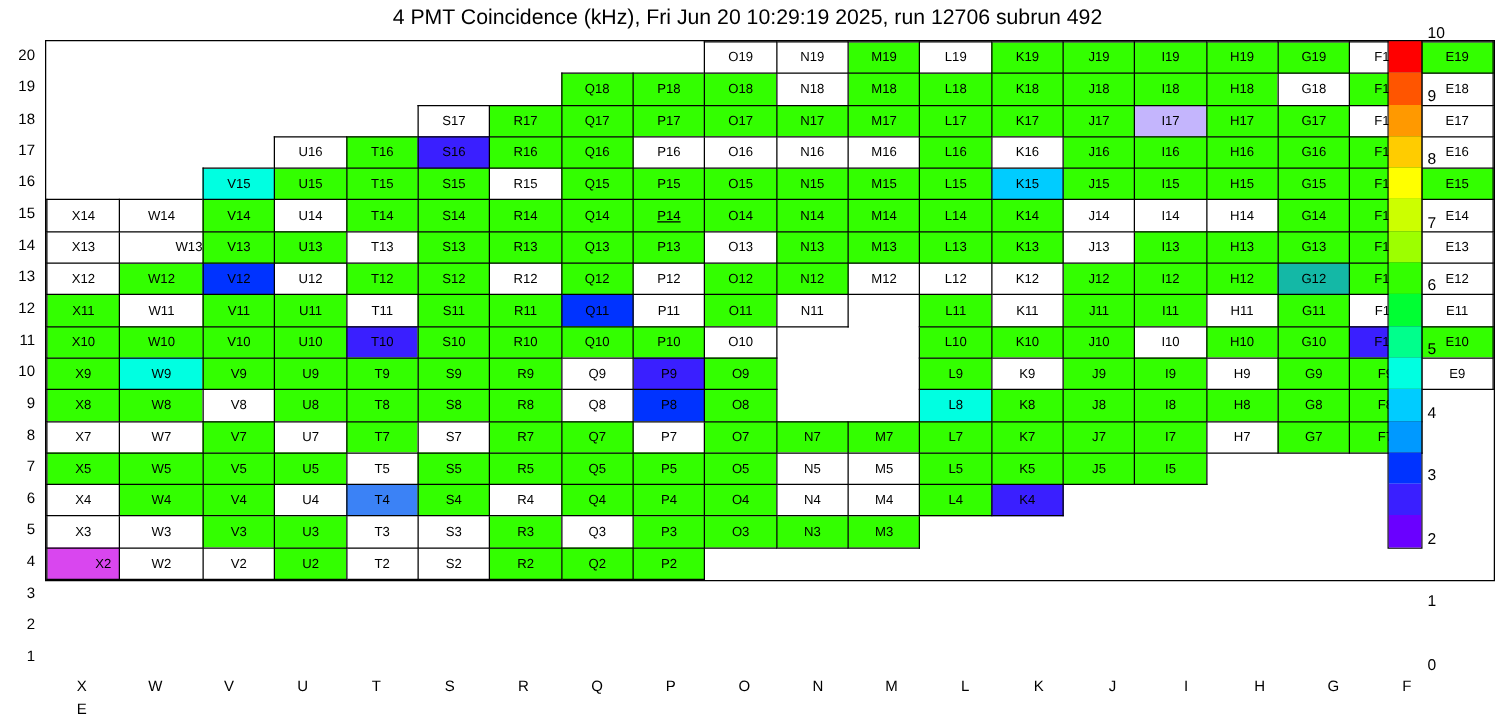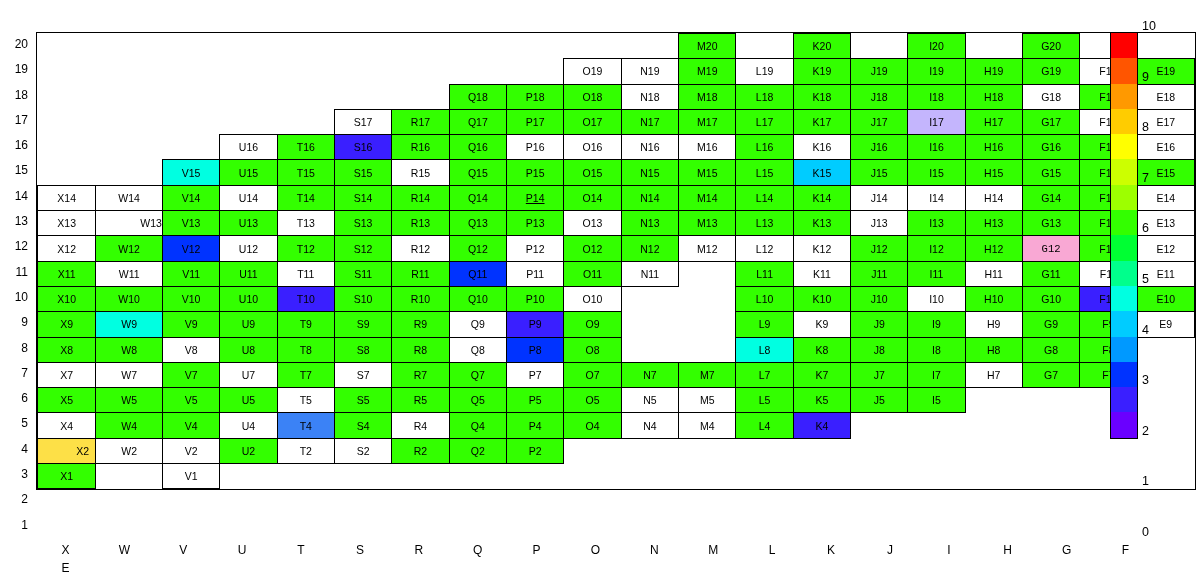--- a/index.html
+++ b/index.html
@@ -48,20 +48,21 @@
     font-size:12.5px;color:#000;text-align:left;
     height:50.6px;line-height:0;
   }
   #cbarlabels div span{position:relative;top:-6px;}
 </style>
 </head>
 <body>
 
 <div id="root">
 
+  <div id="title">4 PMT Coincidence (kHz), Fri Jun 20 10:29:19 2025, run 12706 subrun 492</div>
 
   <div id="ylabels">
       <div>20</div>
       <div>19</div>
       <div>18</div>
       <div>17</div>
       <div>16</div>
       <div>15</div>
       <div>14</div>
       <div>13</div>
@@ -85,42 +86,20 @@
           <tr>
             <td style="border: none; background: transparent;"></td>
             <td style="border: none; background: transparent;"></td>
             <td style="border: none; background: transparent;"></td>
             <td style="border: none; background: transparent;"></td>
             <td style="border: none; background: transparent;"></td>
             <td style="border: none; background: transparent;"></td>
             <td style="border: none; background: transparent;"></td>
             <td style="border: none; background: transparent;"></td>
             <td style="border: none; background: transparent;"></td>
-            <td style="border: none; background: transparent;"></td>
-            <td style="border: none; background: transparent;"></td>
-            <td style="background: rgb(51, 255, 0);">M20</td>
-            <td style="border: none; background: transparent;"></td>
-            <td style="background: rgb(51, 255, 0);">K20</td>
-            <td style="border: none; background: transparent;"></td>
-            <td style="background: rgb(51, 255, 0);">I20</td>
-            <td style="border: none; background: transparent;"></td>
-            <td style="background: rgb(51, 255, 0);">G20</td>
-            <td style="border: none; background: transparent;"></td>
-            <td style="border: none; background: transparent;"></td>
-          </tr>
-          <tr>
-            <td style="border: none; background: transparent;"></td>
-            <td style="border: none; background: transparent;"></td>
-            <td style="border: none; background: transparent;"></td>
-            <td style="border: none; background: transparent;"></td>
-            <td style="border: none; background: transparent;"></td>
-            <td style="border: none; background: transparent;"></td>
-            <td style="border: none; background: transparent;"></td>
-            <td style="border: none; background: transparent;"></td>
-            <td style="border: none; background: transparent;"></td>
             <td style="background: rgb(255, 255, 255);">O19</td>
             <td style="background: rgb(255, 255, 255);">N19</td>
             <td style="background: rgb(51, 255, 0);">M19</td>
             <td style="background: rgb(255, 255, 255);">L19</td>
             <td style="background: rgb(51, 255, 0);">K19</td>
             <td style="background: rgb(51, 255, 0);">J19</td>
             <td style="background: rgb(51, 255, 0);">I19</td>
             <td style="background: rgb(51, 255, 0);">H19</td>
             <td style="background: rgb(51, 255, 0);">G19</td>
             <td style="background: rgb(255, 255, 255);">F19</td>
@@ -269,21 +248,21 @@
             <td style="background: rgb(51, 255, 0);">Q12</td>
             <td style="background: rgb(255, 255, 255);">P12</td>
             <td style="background: rgb(51, 255, 0);">O12</td>
             <td style="background: rgb(51, 255, 0);">N12</td>
             <td style="background: rgb(255, 255, 255);">M12</td>
             <td style="background: rgb(255, 255, 255);">L12</td>
             <td style="background: rgb(255, 255, 255);">K12</td>
             <td style="background: rgb(51, 255, 0);">J12</td>
             <td style="background: rgb(51, 255, 0);">I12</td>
             <td style="background: rgb(51, 255, 0);">H12</td>
-            <td style="background: #f9a8d4; font-family: Liberation Mono, monospace;">G12</td>
+            <td style="background: #14b8a6;">G12</td>
             <td style="background: rgb(51, 255, 0);">F12</td>
             <td style="background: rgb(255, 255, 255);">E12</td>
           </tr>
           <tr>
             <td style="background: rgb(51, 255, 0);">X11</td>
             <td style="background: rgb(255, 255, 255);">W11</td>
             <td style="background: rgb(51, 255, 0);">V11</td>
             <td style="background: rgb(51, 255, 0);">U11</td>
             <td style="background: rgb(255, 255, 255);">T11</td>
             <td style="background: rgb(51, 255, 0);">S11</td>
@@ -428,51 +407,51 @@
             <td style="background: rgb(51, 255, 0);">L4</td>
             <td style="background: rgb(58, 31, 255);">K4</td>
             <td style="border: none; background: transparent;"></td>
             <td style="border: none; background: transparent;"></td>
             <td style="border: none; background: transparent;"></td>
             <td style="border: none; background: transparent;"></td>
             <td style="border: none; background: transparent;"></td>
             <td style="border: none; background: transparent;"></td>
           </tr>
           <tr>
-            <td style="background: #fde047; padding-left: 32px;">X2</td>
+            <td style="background: rgb(255, 255, 255);">X3</td>
+            <td style="background: rgb(255, 255, 255);">W3</td>
+            <td style="background: rgb(51, 255, 0);">V3</td>
+            <td style="background: rgb(51, 255, 0);">U3</td>
+            <td style="background: rgb(255, 255, 255);">T3</td>
+            <td style="background: rgb(255, 255, 255);">S3</td>
+            <td style="background: rgb(51, 255, 0);">R3</td>
+            <td style="background: rgb(255, 255, 255);">Q3</td>
+            <td style="background: rgb(51, 255, 0);">P3</td>
+            <td style="background: rgb(51, 255, 0);">O3</td>
+            <td style="background: rgb(51, 255, 0);">N3</td>
+            <td style="background: rgb(51, 255, 0);">M3</td>
+            <td style="border: none; background: transparent;"></td>
+            <td style="border: none; background: transparent;"></td>
+            <td style="border: none; background: transparent;"></td>
+            <td style="border: none; background: transparent;"></td>
+            <td style="border: none; background: transparent;"></td>
+            <td style="border: none; background: transparent;"></td>
+            <td style="border: none; background: transparent;"></td>
+            <td style="border: none; background: transparent;"></td>
+          </tr>
+          <tr>
+            <td style="background: #d946ef; padding-left: 32px;">X2</td>
             <td style="background: rgb(255, 255, 255);">W2</td>
             <td style="background: rgb(255, 255, 255);">V2</td>
             <td style="background: rgb(51, 255, 0);">U2</td>
             <td style="background: rgb(255, 255, 255);">T2</td>
             <td style="background: rgb(255, 255, 255);">S2</td>
             <td style="background: rgb(51, 255, 0);">R2</td>
             <td style="background: rgb(51, 255, 0);">Q2</td>
             <td style="background: rgb(51, 255, 0);">P2</td>
-            <td style="border: none; background: transparent;"></td>
-            <td style="border: none; background: transparent;"></td>
-            <td style="border: none; background: transparent;"></td>
-            <td style="border: none; background: transparent;"></td>
-            <td style="border: none; background: transparent;"></td>
-            <td style="border: none; background: transparent;"></td>
-            <td style="border: none; background: transparent;"></td>
-            <td style="border: none; background: transparent;"></td>
-            <td style="border: none; background: transparent;"></td>
-            <td style="border: none; background: transparent;"></td>
-            <td style="border: none; background: transparent;"></td>
-          </tr>
-          <tr>
-            <td style="background: rgb(51, 255, 0);">X1</td>
-            <td style="border: none; background: transparent;"></td>
-            <td style="background: rgb(255, 255, 255);">V1</td>
-            <td style="border: none; background: transparent;"></td>
-            <td style="border: none; background: transparent;"></td>
-            <td style="border: none; background: transparent;"></td>
-            <td style="border: none; background: transparent;"></td>
-            <td style="border: none; background: transparent;"></td>
-            <td style="border: none; background: transparent;"></td>
             <td style="border: none; background: transparent;"></td>
             <td style="border: none; background: transparent;"></td>
             <td style="border: none; background: transparent;"></td>
             <td style="border: none; background: transparent;"></td>
             <td style="border: none; background: transparent;"></td>
             <td style="border: none; background: transparent;"></td>
             <td style="border: none; background: transparent;"></td>
             <td style="border: none; background: transparent;"></td>
             <td style="border: none; background: transparent;"></td>
             <td style="border: none; background: transparent;"></td>

